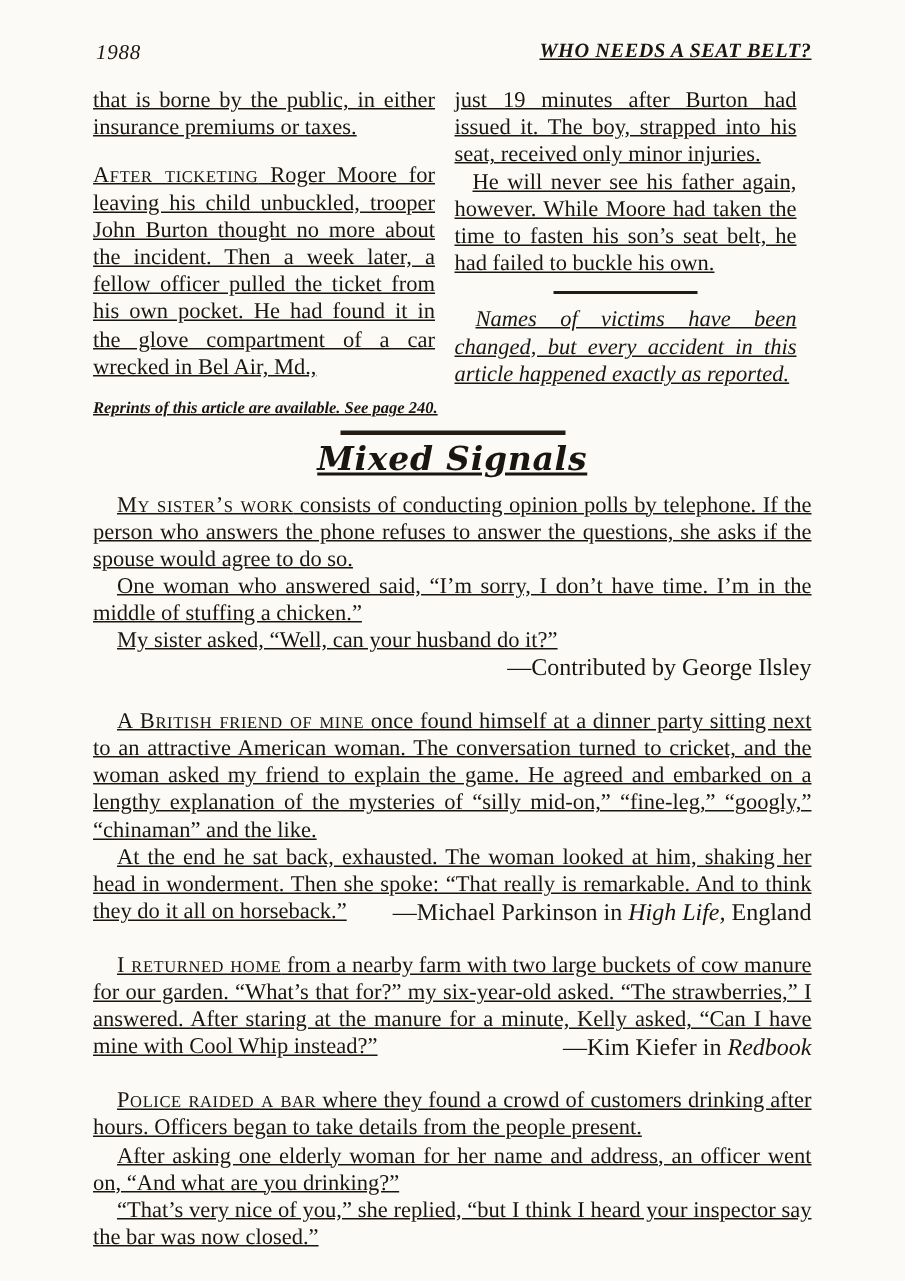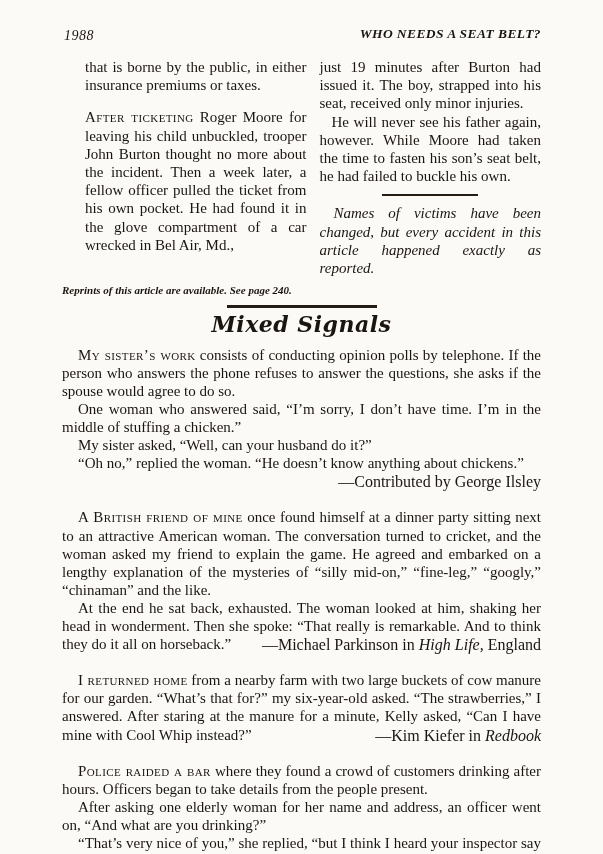--- a/index.html
+++ b/index.html
@@ -7,34 +7,35 @@
     width: 603px; height: 854px;
     background: #fbfaf7;
     color: #1b1510;
     font-family: "Liberation Serif", serif;
     overflow: hidden;
   }
   .page {
     box-sizing: border-box;
     width: 603px; height: 854px;
     padding: 26px 62px 0 62px;
+    text-decoration: underline;
   }
   
   .hdr { position: relative; height: 20px; margin-bottom: 12px; }
   .year {
     position: absolute; left: 2px; top: 2px;
     font-style: italic; font-size: 14px; letter-spacing: 0.5px;
   }
   .running-title {
     display: block; text-align: right;
     font-weight: bold; font-style: italic;
     font-size: 13.5px; letter-spacing: 0.4px;
   }
   
-  .two-col { display: flex; gap: 13px; margin-left: 23px; }
+  .two-col { display: flex; gap: 13px; }
   .col {
     width: 228px;
     font-size: 15px; line-height: 18.2px;
     text-align: justify;
   }
   .col p { margin: 0; }
   .gap-before { margin-top: 14px !important; }
   .ind  { text-indent: 12px; }
   .note { font-style: italic; text-indent: 14px; }
   .rule {
@@ -95,21 +96,21 @@
   <div class="rule rule-center"></div>
 
   <h2 class="section-title">Mixed Signals</h2>
 
   <div>
 
     <div class="story">
       <p><span class="sc">My sister’s work</span><span> consists of conducting opinion polls by telephone. If the person who answers the phone refuses to answer the questions, she asks if the spouse would agree to do so.</span></p>
       <p>One woman who answered said, “I’m sorry, I don’t have time. I’m in the middle of stuffing a chicken.”</p>
       <p>My sister asked, “Well, can your husband do it?”</p>
-      <p><span>“Oh no,” replied the woman. “He doesn’t know anything about chickens.”</span><span class="attr"><span>—Contributed by George Ilsley</span><span class="src"></span><span></span></span></p>
+      <p><span class="attr"><span>—Contributed by George Ilsley</span><span class="src"></span><span></span></span></p>
     </div>
 
     <div class="story">
       <p><span class="sc">A British friend of mine</span><span> once found himself at a dinner party sitting next to an attractive American woman. The conversation turned to cricket, and the woman asked my friend to explain the game. He agreed and embarked on a lengthy explanation of the mysteries of “silly mid-on,” “fine-leg,” “googly,” “chinaman” and the like.</span></p>
       <p><span>At the end he sat back, exhausted. The woman looked at him, shaking her head in wonderment. Then she spoke: “That really is remarkable. And to think they do it all on horseback.”</span><span class="attr"><span>—Michael Parkinson in </span><span class="src">High Life,</span><span> England</span></span></p>
     </div>
 
     <div class="story">
       <p><span class="sc">I returned home</span><span> from a nearby farm with two large buckets of cow manure for our garden. “What’s that for?” my six-year-old asked. “The strawberries,” I answered. After staring at the manure for a minute, Kelly asked, “Can I have mine with Cool Whip instead?”</span><span class="attr"><span>—Kim Kiefer in </span><span class="src">Redbook</span><span></span></span></p>
     </div>

